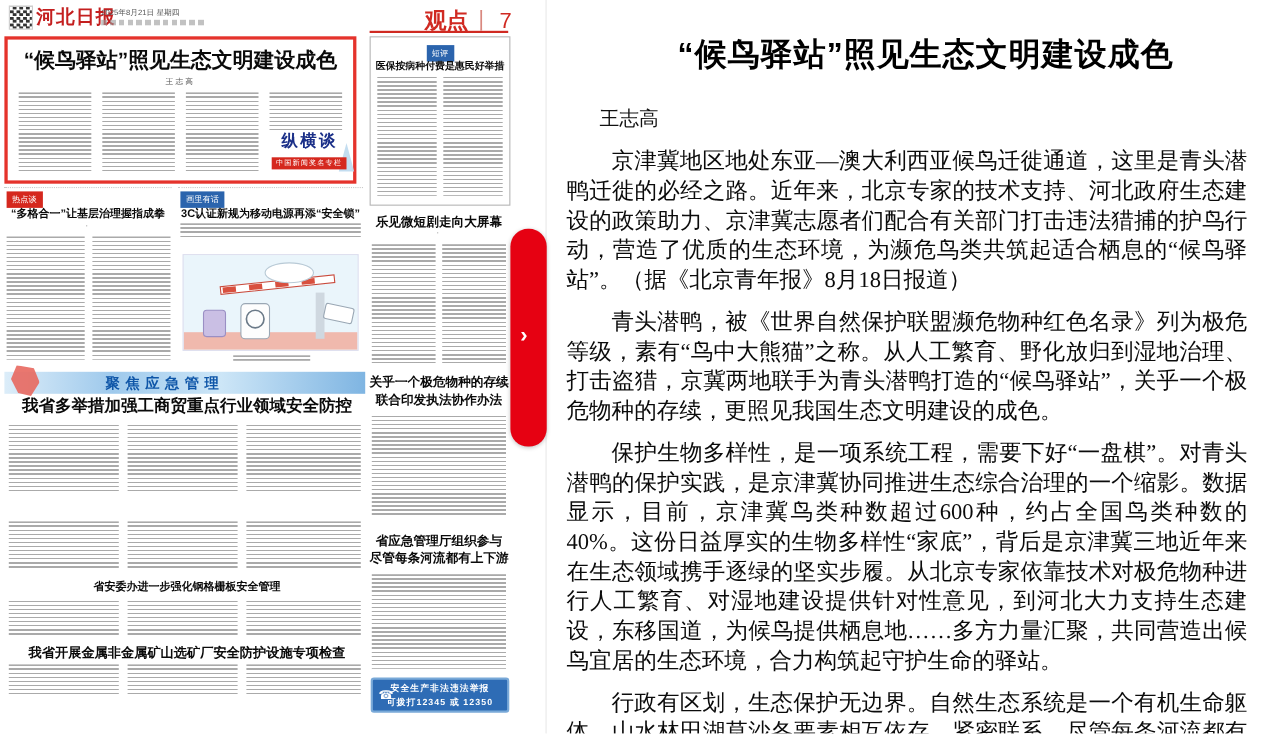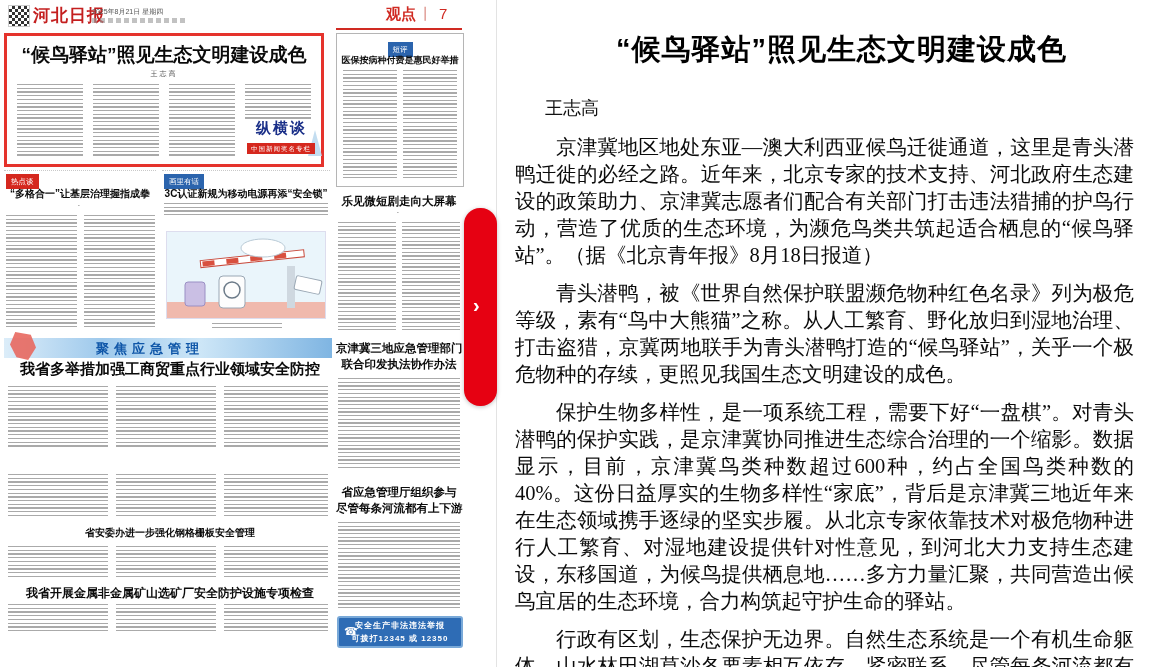--- a/index.html
+++ b/index.html
@@ -15,21 +15,21 @@
   .lbl-red{background:#d5281e;}
   .lbl-blue{background:#2b64ad;}
   
   #qr{left:8px;top:5px;width:20px;height:20px;
       background:repeating-conic-gradient(#333 0 25%,#fff 0 50%);background-size:6px 6px;border:1px solid #ccc;}
   #logo{left:33px;top:4px;font-family:"Liberation Serif","DejaVu Serif",serif;font-weight:bold;
         font-size:17px;color:#c41f1f;letter-spacing:1px;}
   #mdate{left:92px;top:7px;font-size:7px;color:#555;}
   #minfobar{left:92px;top:18px;width:96px;height:5px;
         background:repeating-linear-gradient(to right,#999 0 5px,transparent 5px 8px);opacity:.6;}
-  #sectionblock{left:386px;top:5px;font-size:15px;font-weight:bold;color:#d02a22;}
+  #sectionblock{left:386px;top:5px;font-size:20px;font-weight:bold;color:#d02a22;}
   #sectionblock .pgno{color:#d02a22;font-weight:normal;margin-left:4px;}
   #sectionblock .sep{color:#d9887f;font-weight:normal;margin:0 2px;}
   #mastrule{left:336px;top:28px;width:126px;height:2px;background:#d02a22;}
   
   #mainbox{left:4px;top:33px;width:314px;height:128px;border:3px solid #e5332c;background:#fff;}
   #mainbox .hl{position:absolute;left:0;top:6px;width:100%;font-size:19px;}
   #mainbox .au{position:absolute;left:0;top:33px;width:100%;}
   .zht{position:absolute;right:14px;bottom:26px;font-size:15px;font-weight:bold;color:#1a2f88;letter-spacing:2px;}
   .zht-award{position:absolute;right:6px;bottom:10px;background:#d5281e;color:#fff;font-size:6.5px;
              line-height:11px;padding:0 4px;letter-spacing:1px;}
@@ -167,21 +167,21 @@
     <div class="abs tx" style="left:8px;top:546px;width:100px;height:32px;"></div>
     <div class="abs tx" style="left:116px;top:546px;width:100px;height:32px;"></div>
     <div class="abs tx" style="left:224px;top:546px;width:104px;height:32px;"></div>
 
     <div class="abs mini-h emg-h4">我省开展金属非金属矿山选矿厂安全防护设施专项检查</div>
     <div class="abs tx" style="left:8px;top:604px;width:100px;height:28px;"></div>
     <div class="abs tx" style="left:116px;top:604px;width:100px;height:28px;"></div>
     <div class="abs tx" style="left:224px;top:604px;width:104px;height:28px;"></div>
 
     <div class="abs ebh" style="top:340px;">
-      <div>京津冀三地应急管理部门</div>
+      <div>关乎一个极危物种的存续</div>
       <div>联合印发执法协作办法</div>
     </div>
     <div class="abs tx" style="left:338px;top:378px;width:122px;height:92px;"></div>
     <div class="abs ebh" style="top:484px;">
       <div>省应急管理厅组织参与</div>
       <div>尽管每条河流都有上下游</div>
     </div>
     <div class="abs tx" style="left:338px;top:522px;width:122px;height:86px;"></div>
 
     <div class="abs" id="hotline">

